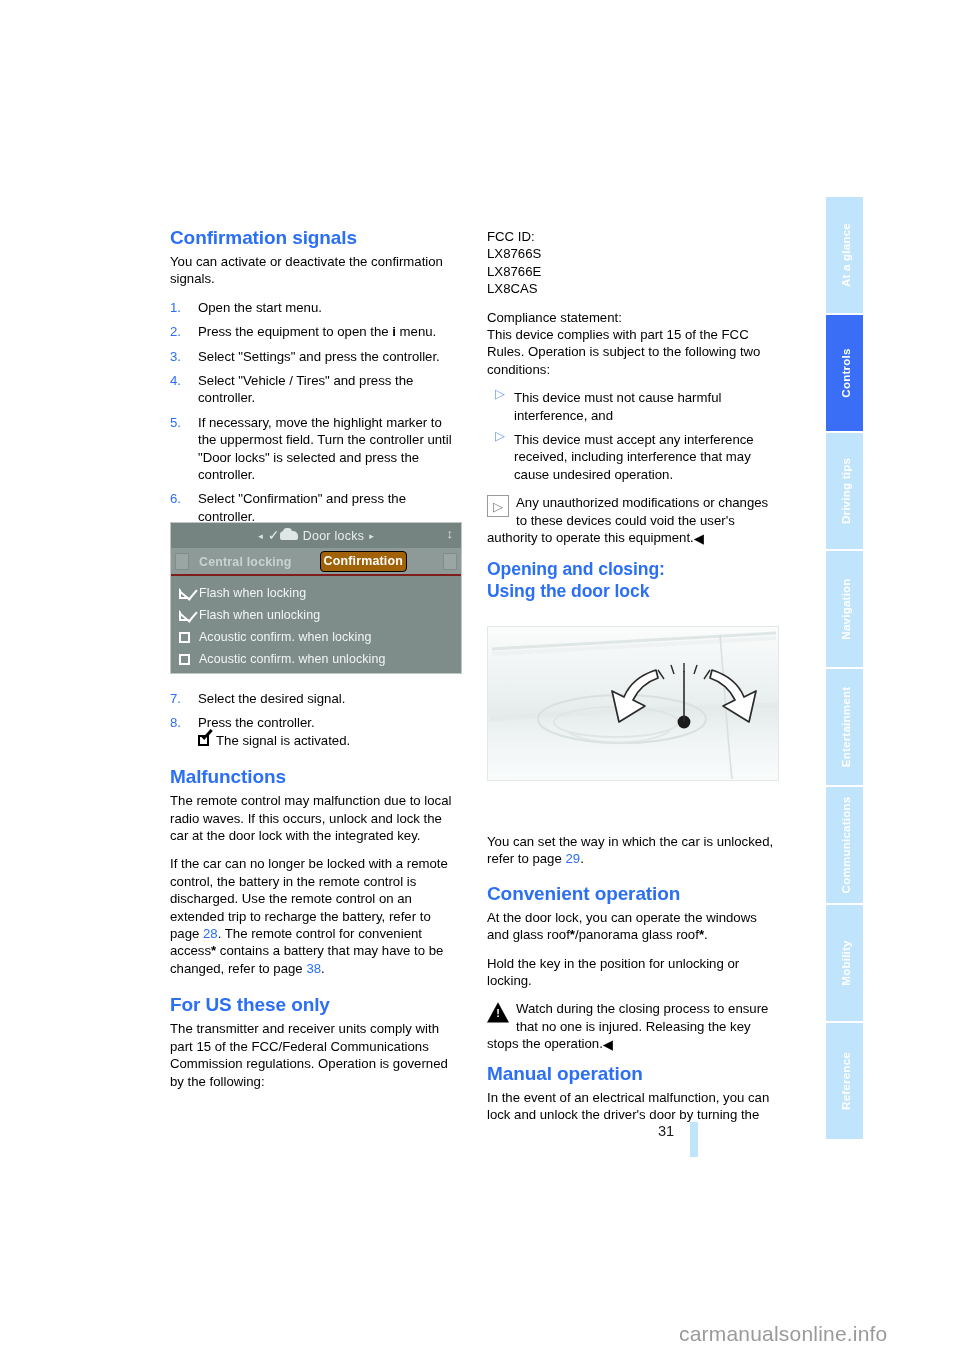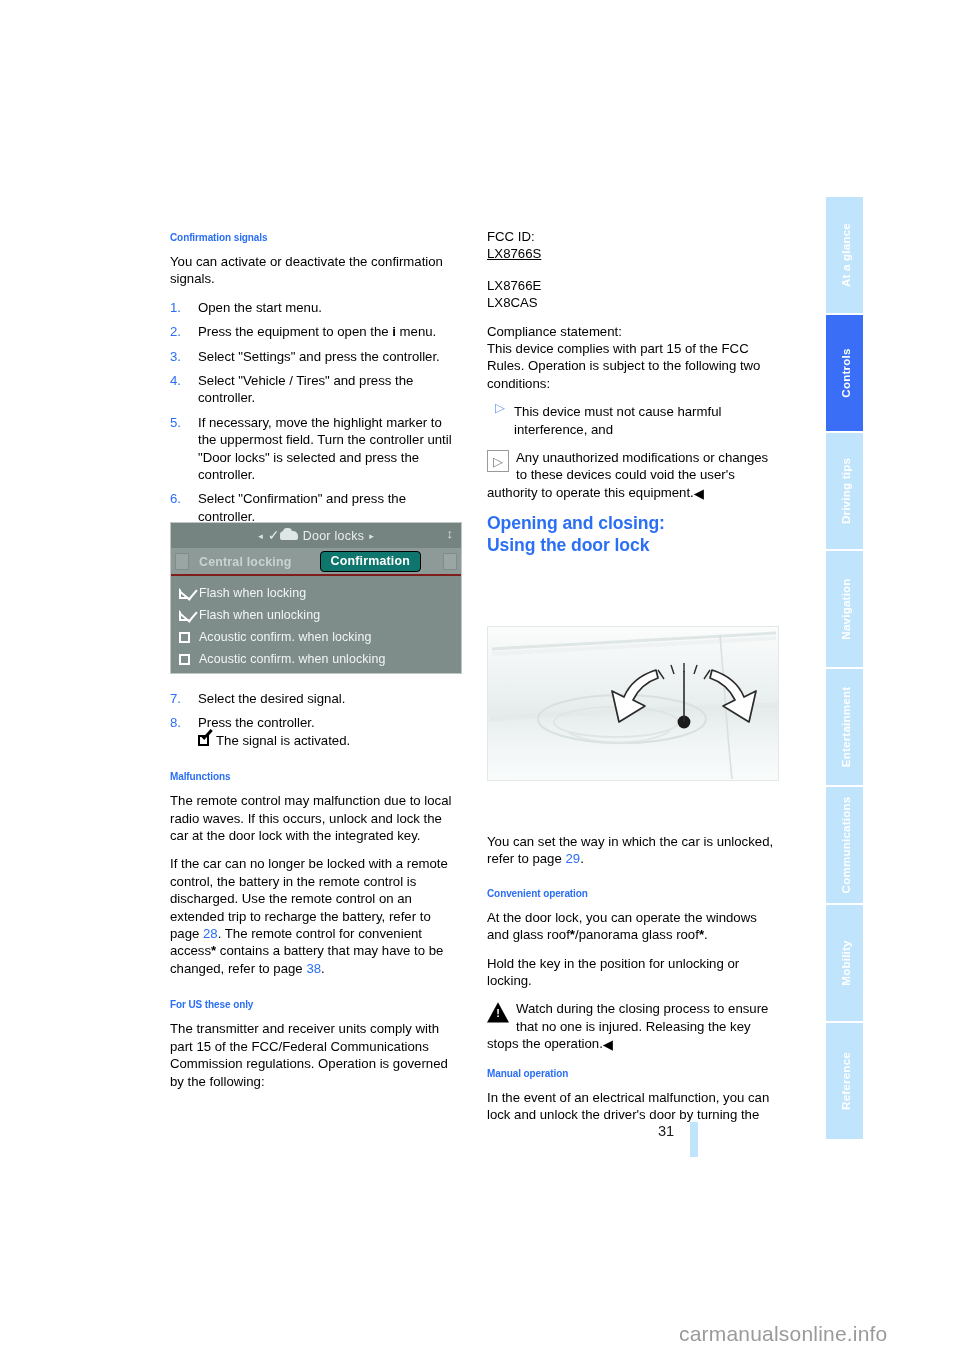--- a/index.html
+++ b/index.html
@@ -29,21 +29,21 @@
     position: absolute;
     width: 292px;
     font-size: 13.2px;
     line-height: 17.4px;
   }
   .col-left  { left: 170px; top: 228px; }
   .col-right { left: 487px; top: 228px; }
 
   h2.section {
     color: #2b6ff5;
-    font-size: 10px;
+    font-size: 19px;
     font-weight: bold;
     margin: 0 0 6px 0;
     line-height: 19px;
     letter-spacing: -0.1px;
   }
   h2.section.big {
     font-size: 17.6px;
     line-height: 22px;
     margin-top: 0;
   }
@@ -266,24 +266,24 @@
     box-sizing: border-box;
   }
   .idrive-tabs .tab {
     flex: 0 0 auto;
     padding: 0 10px;
     color: #c9d3d1;
     font-weight: bold;
     letter-spacing: .2px;
   }
   .idrive-tabs .tab.sel {
-    background: #0f766e;
+    background: #a16207;
     color: #ffffff;
     border-radius: 4px;
-    padding: 2px 10px 3px;
+    padding: 2px 3px 3px;
     border: 1px solid #000;
     margin-left: 18px;
   }
   .idrive-tabs .side.right {
     margin-left: auto;
     margin-right: 4px;
   }
   .idrive-list {
     padding: 6px 0 0 8px;
   }
@@ -485,31 +485,35 @@
     <p class="body"><span>If the car can no longer be locked with a remote control, the battery in the remote control is discharged. Use the remote control on an extended trip to recharge the battery, refer to page </span><span class="blue">28</span><span>. The remote control for convenient access</span><span class="star">*</span><span> contains a battery that may have to be changed, refer to page </span><span class="blue">38</span><span>.</span></p>
 
     <h2 class="section" style="margin-top:18px;">For US these only</h2>
 
     <p class="body">The transmitter and receiver units comply with part 15 of the FCC/Federal Communications Commission regulations. Operation is governed by the following:</p>
   </div>
 
   <div class="col col-right">
 
     <p class="body" style="margin-bottom:0;">FCC ID:</p>
-    <p class="body" style="margin-bottom:14px;text-decoration:underline;">LX8766S</p>
+    <p class="body" style="margin-bottom:0;">LX8766S</p>
     <p class="body" style="margin-bottom:0;">LX8766E</p>
     <p class="body">LX8CAS</p>
 
     <p class="body" style="margin-bottom:0;">Compliance statement:</p>
     <p class="body">This device complies with part 15 of the FCC Rules. Operation is subject to the following two conditions:</p>
 
     <ul class="tri">
       <li>
         <span class="tri-mark"></span>
         <span>This device must not cause harmful interference, and</span>
+      </li>
+      <li>
+        <span class="tri-mark"></span>
+        <span>This device must accept any interference received, including interference that may cause undesired operation.</span>
       </li>
     </ul>
 
     <div class="note">
       <span class="note-icon icon-box-tri">▷</span>
       <span>Any unauthorized modifications or changes to these devices could void the user's authority to operate this equipment.</span><span class="end-mark">◀</span>
     </div>
 
     <h2 class="section big" style="">
       <span>Opening and closing:</span><br>

